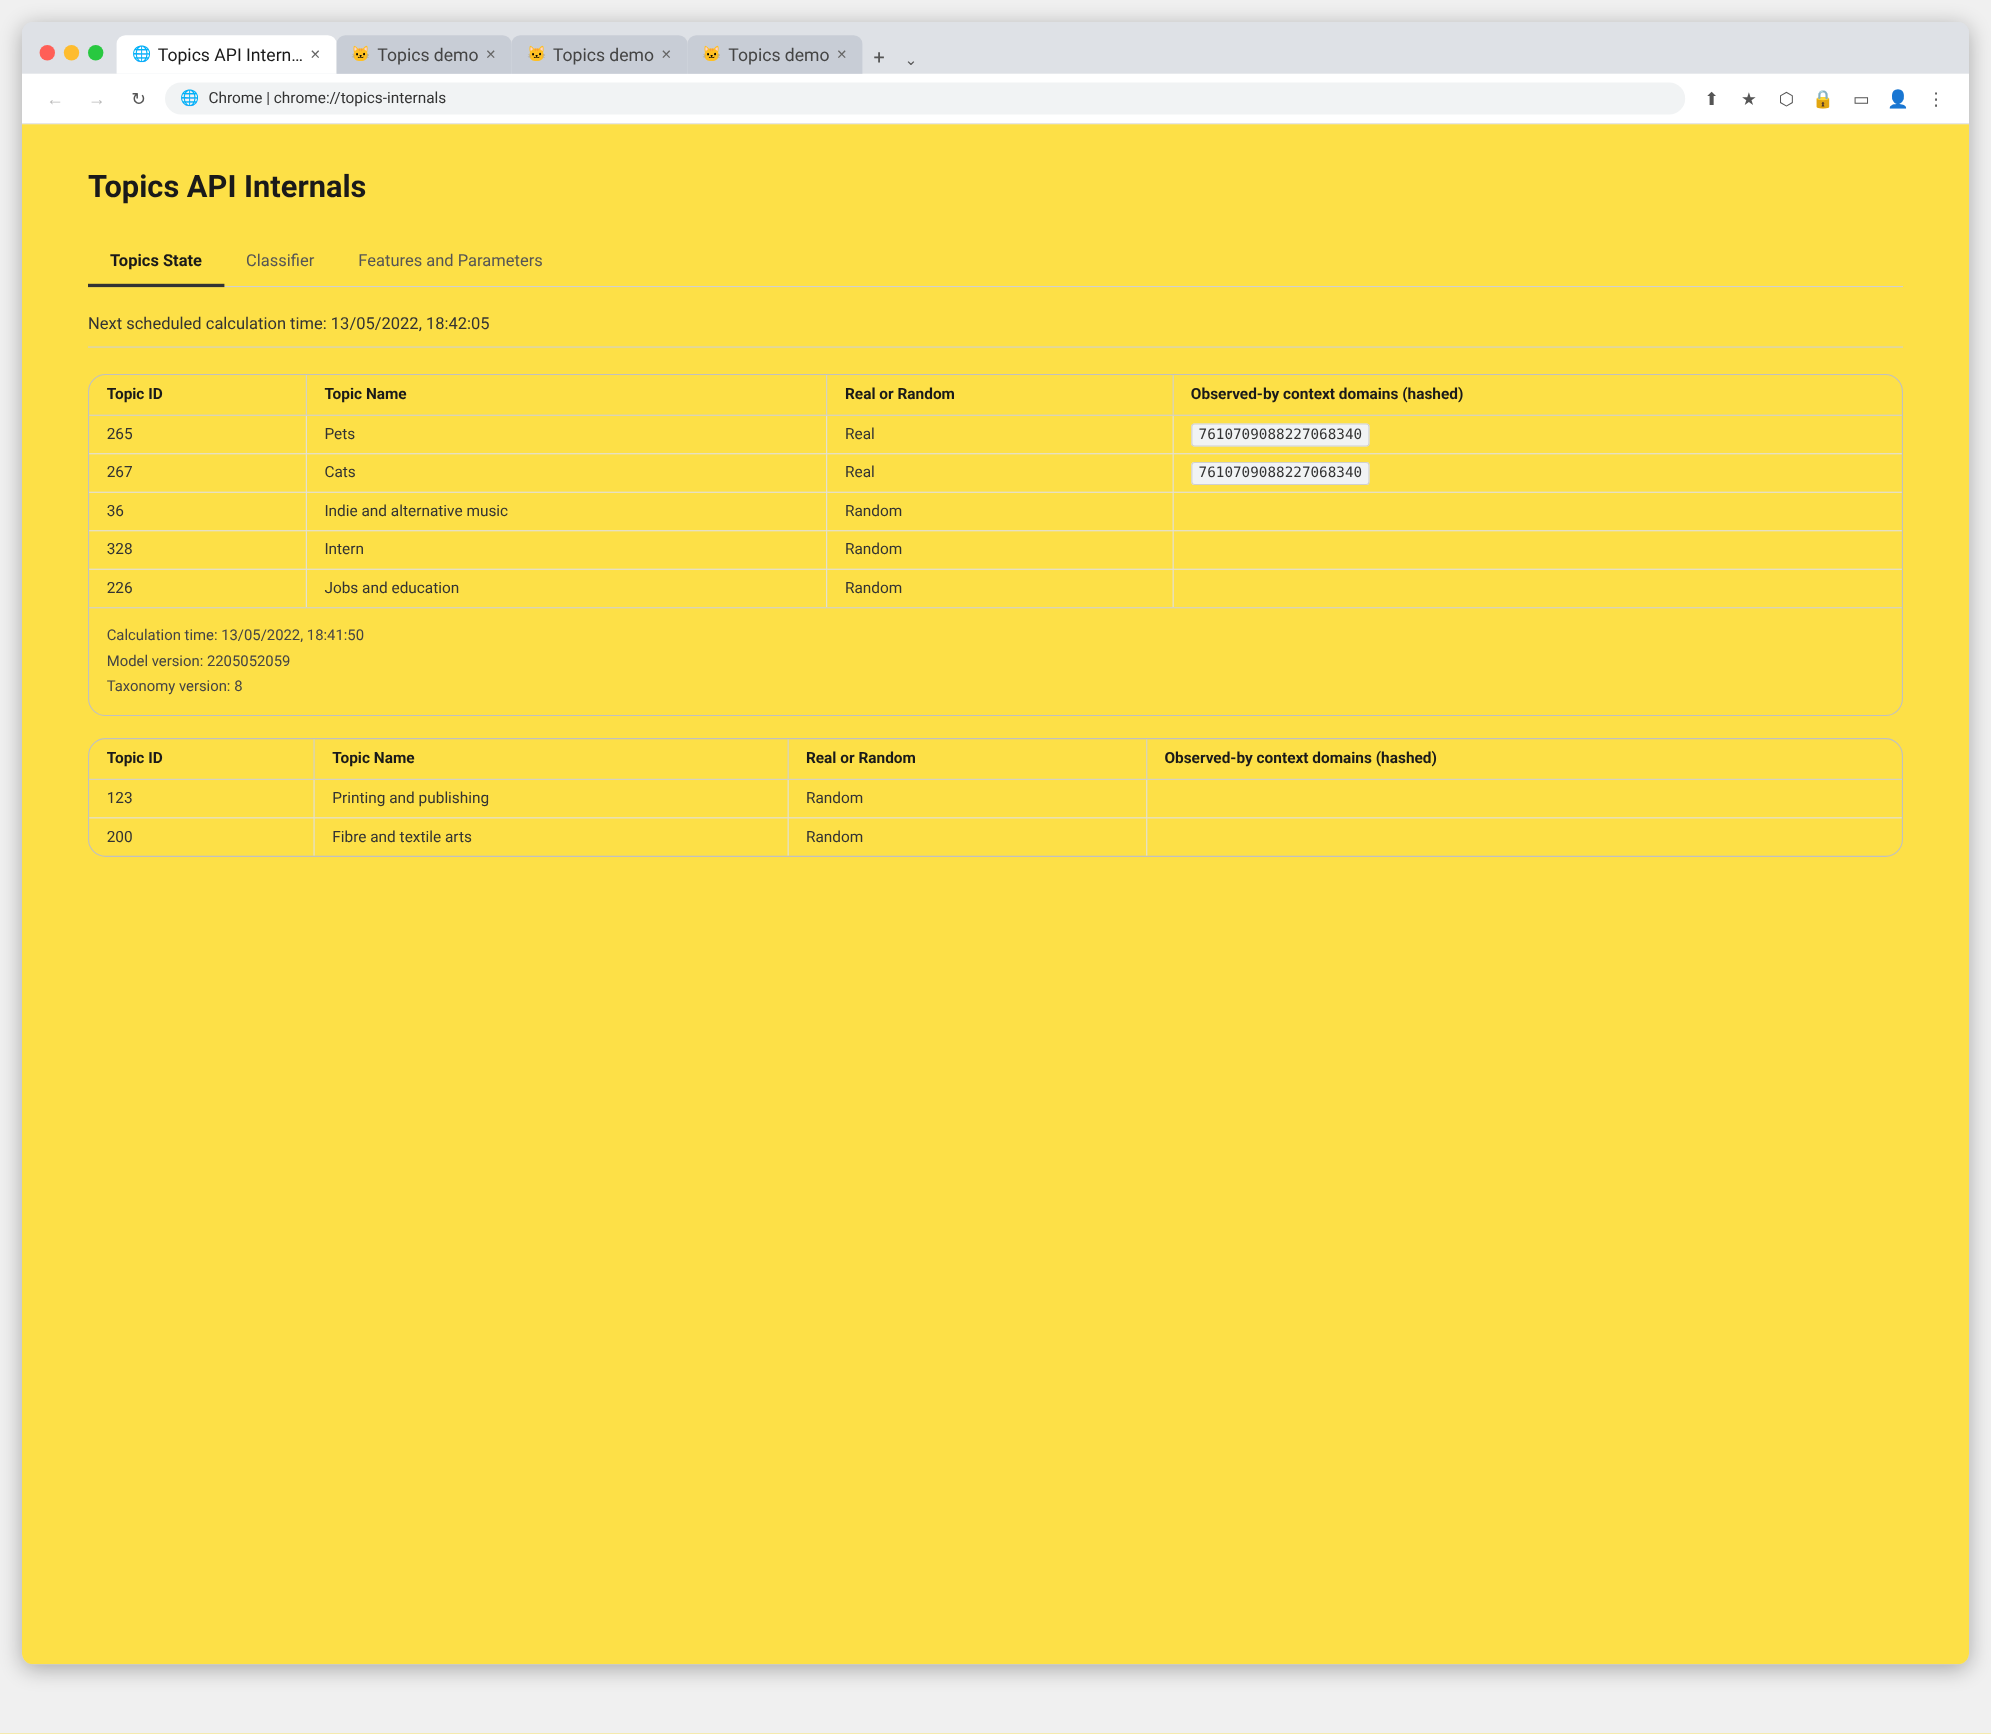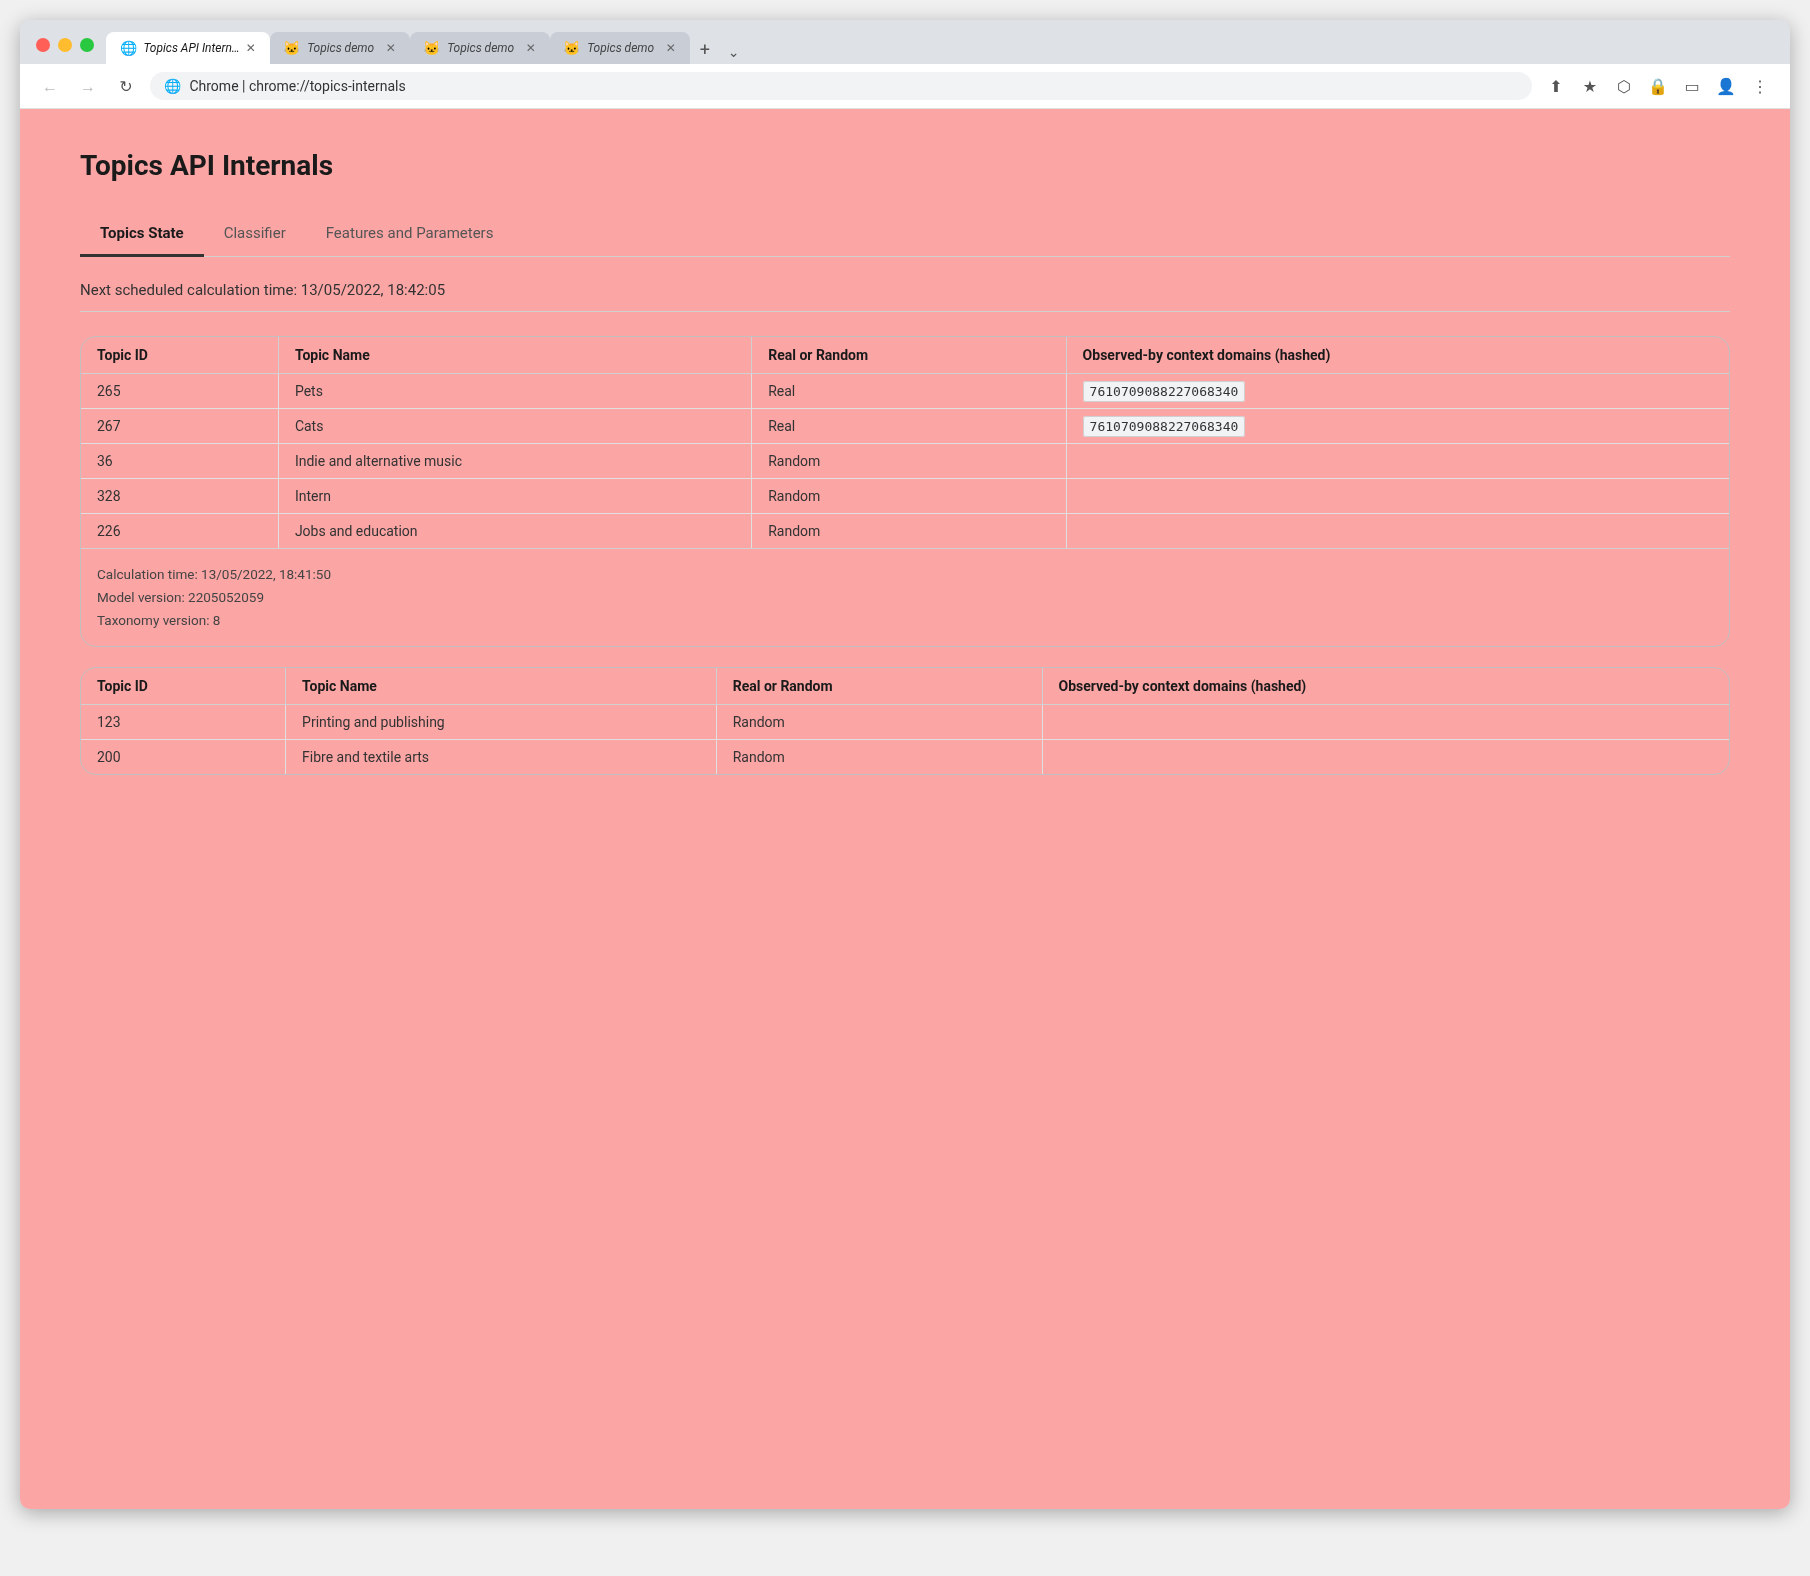--- a/index.html
+++ b/index.html
@@ -83,22 +83,21 @@
 
     .tab-favicon {
       font-size: 14px;
       flex-shrink: 0;
     }
 
     .tab-title {
       flex: 1;
       overflow: hidden;
       text-overflow: ellipsis;
-      font-size: 12px;
-      font-style: italic;
+      font-size: 16px;
     }
 
     .tab-close {
       font-size: 12px;
       color: #666;
       cursor: pointer;
       flex-shrink: 0;
     }
 
     .tab-new {
@@ -180,21 +179,21 @@
       align-items: center;
       justify-content: center;
       border-radius: 50%;
       cursor: pointer;
       color: #555;
       font-size: 16px;
     }
 
     
     .page-content {
-      background: #fca5a5;
+      background: #fde047;
       min-height: 1400px;
       padding: 40px 60px;
     }
 
     .page-title {
       font-size: 28px;
       font-weight: 700;
       color: #1a1a1a;
       margin-bottom: 30px;
     }

